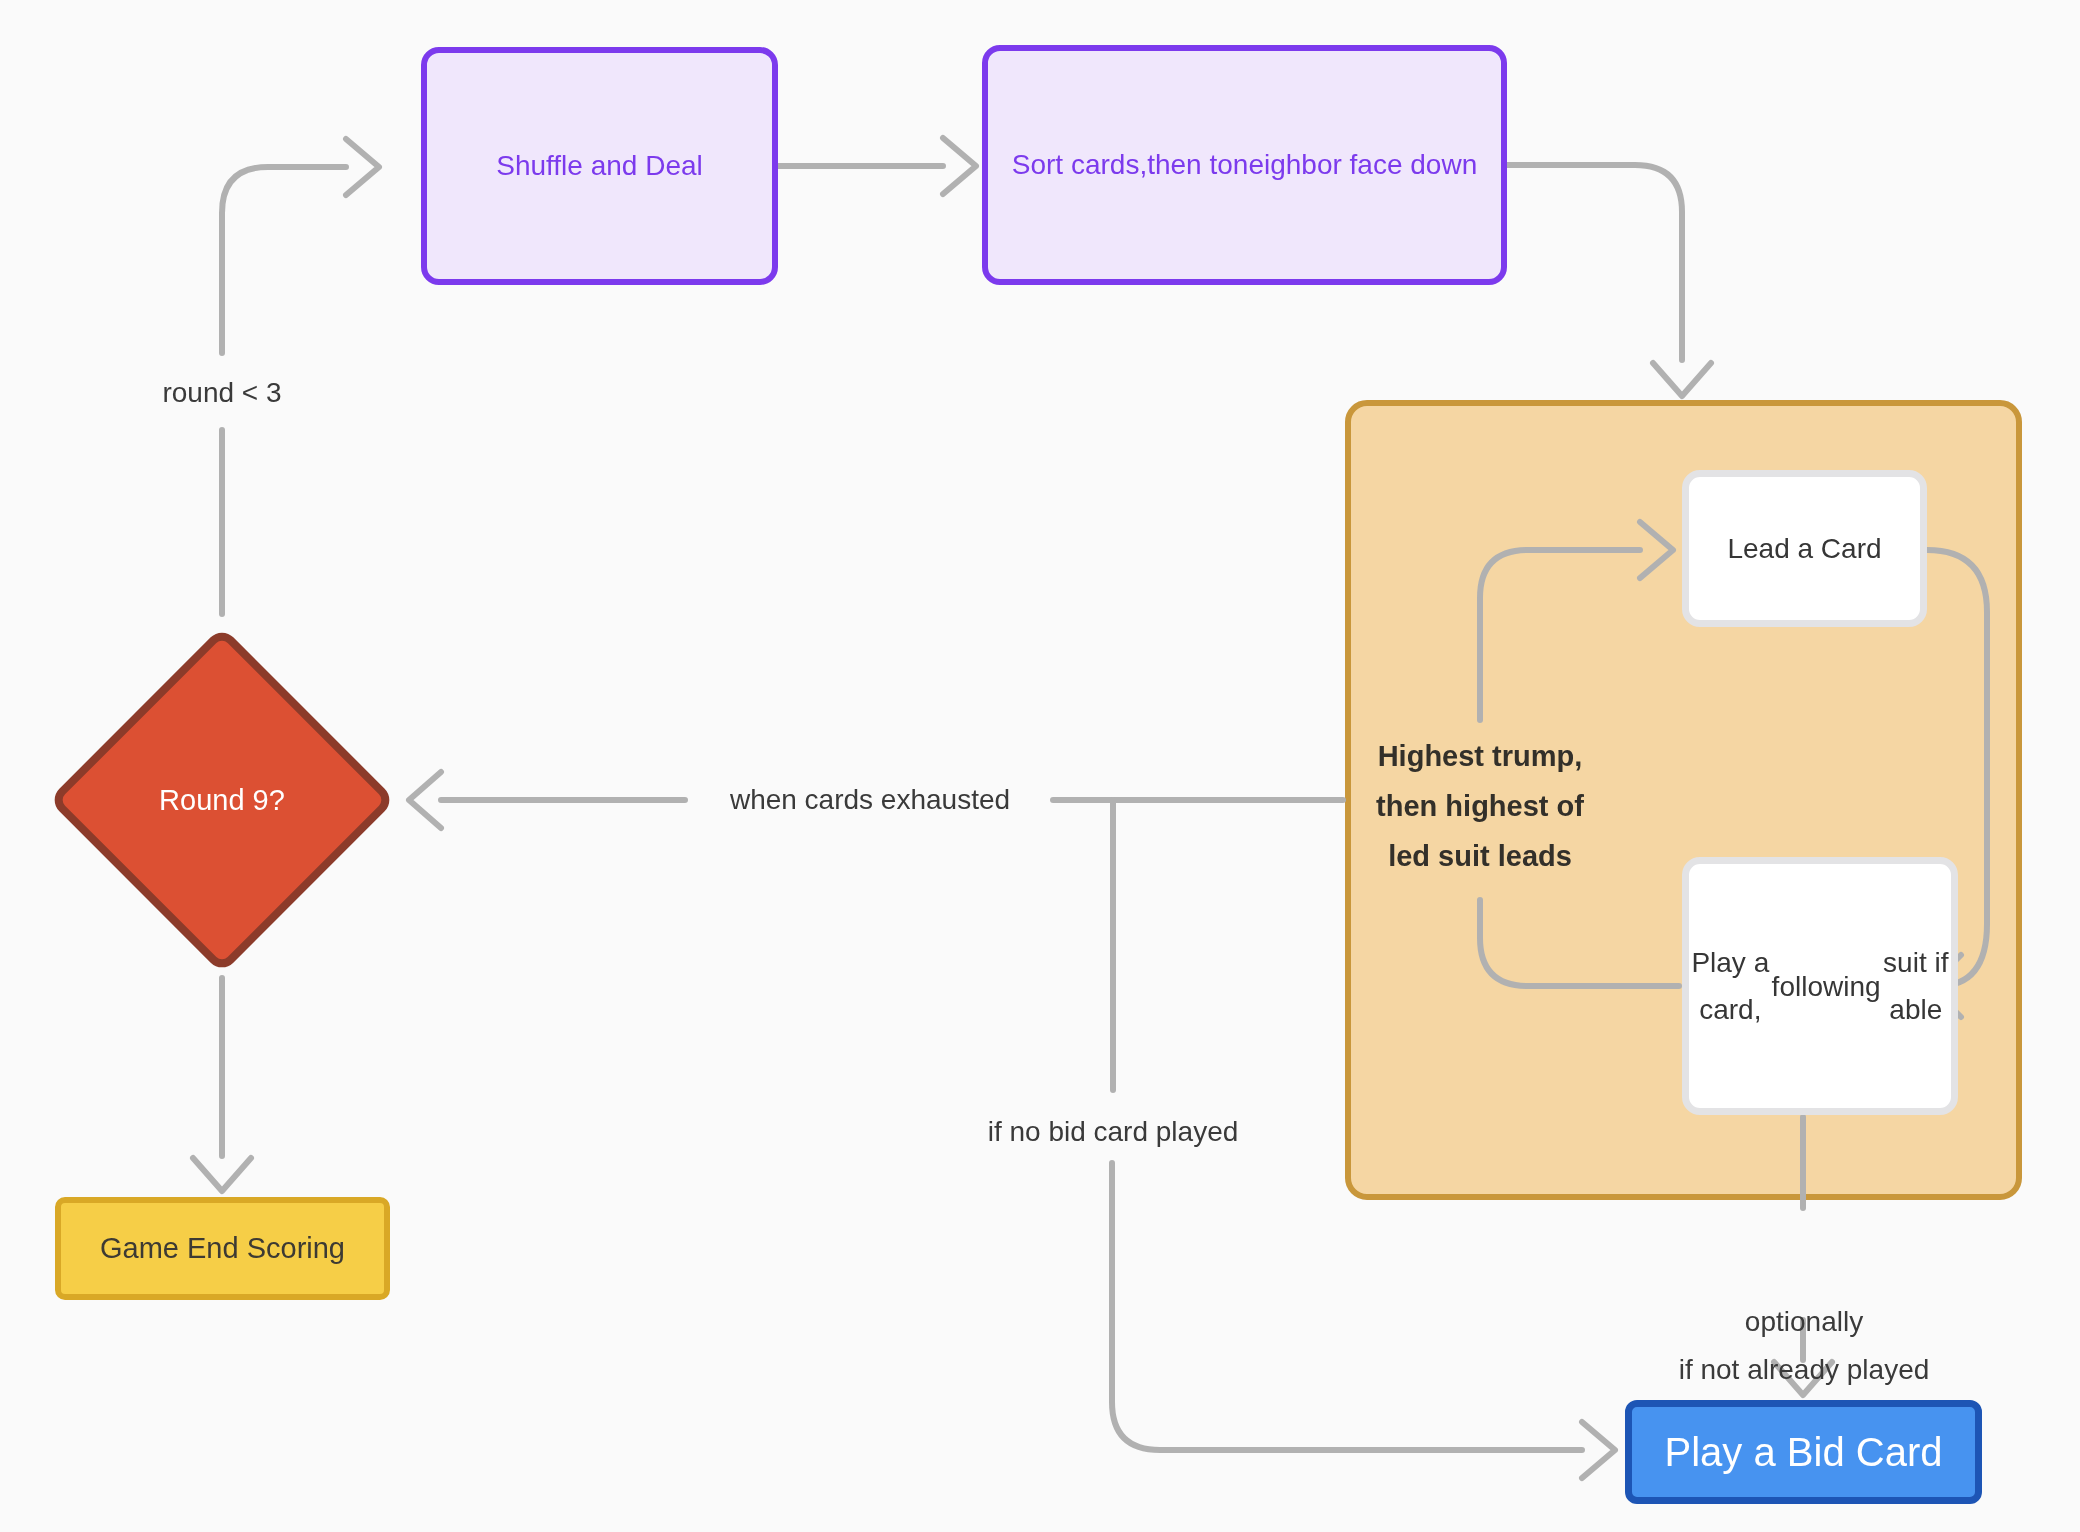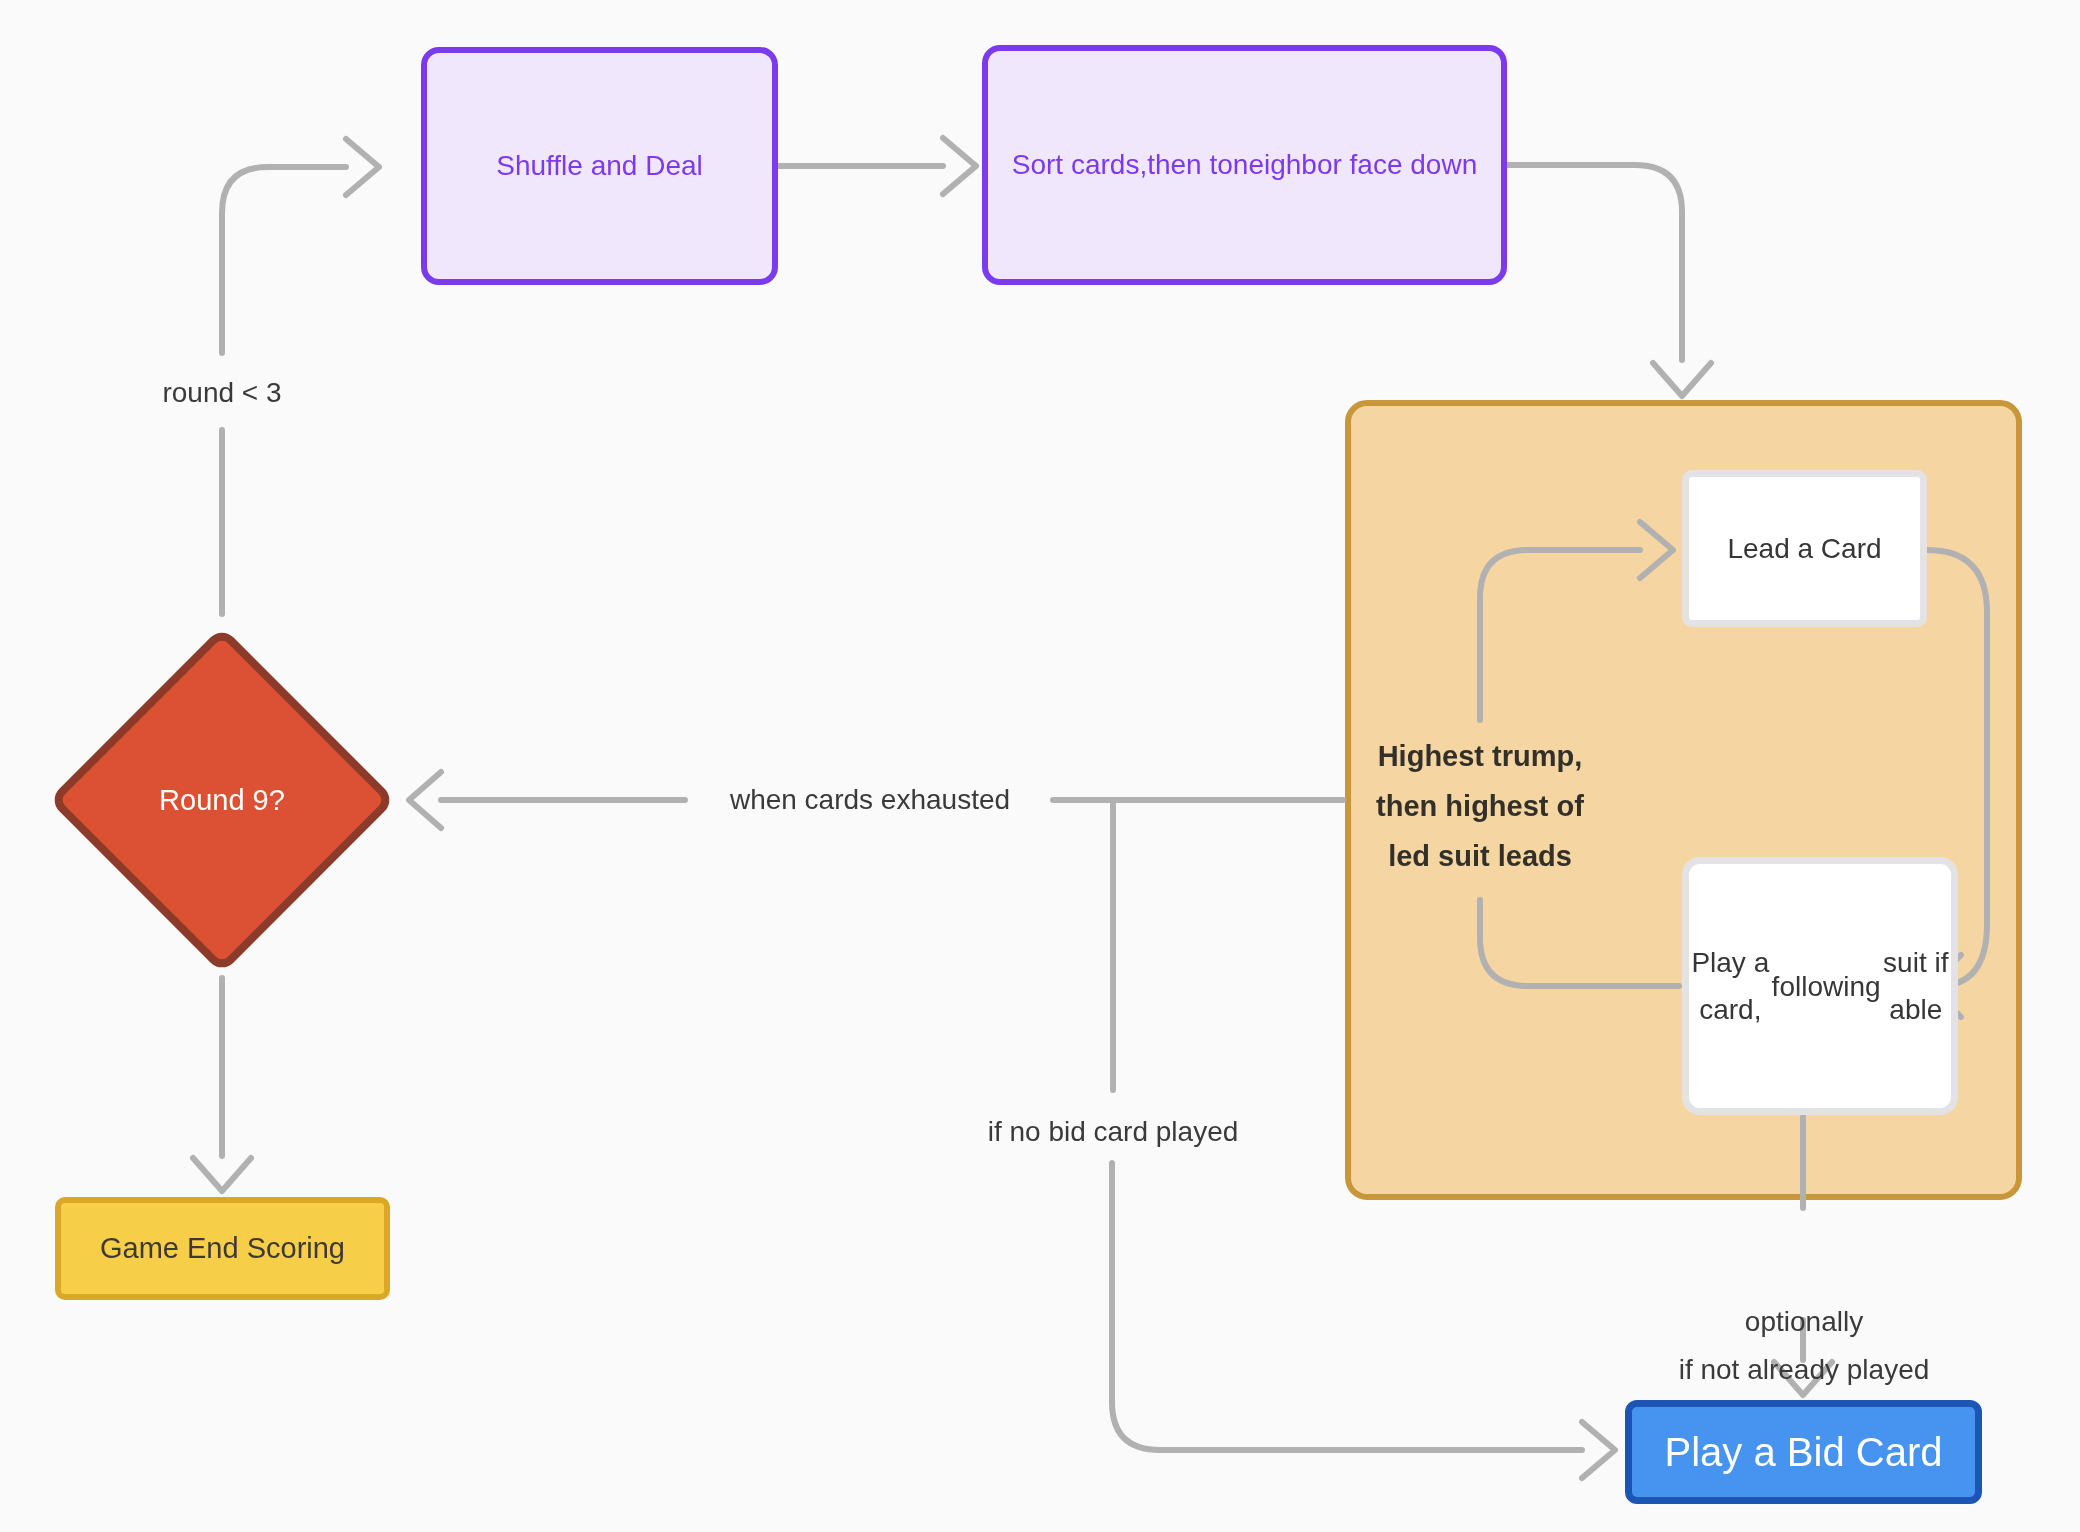--- a/index.html
+++ b/index.html
@@ -56,21 +56,21 @@
     position: absolute;
     left: 1345px; top: 400px; width: 677px; height: 800px;
     box-sizing: border-box;
     background: var(--group-fill); border: 6px solid var(--group-border);
     border-radius: 22px;
     z-index: 1;
   }
   #node-lead {
     left: 1682px; top: 470px; width: 245px; height: 157px;
     background: var(--white-fill); border: 7px solid var(--white-border);
-    border-radius: 10px; color: var(--node-text); font-size: 28px;
+    border-radius: 18px; color: var(--node-text); font-size: 28px;
   }
   #node-play {
     left: 1682px; top: 857px; width: 276px; height: 258px;
     background: var(--white-fill); border: 7px solid var(--white-border);
     border-radius: 18px; color: var(--node-text); font-size: 28px; line-height: 47px;
   }
   #diamond-shape {
     position: absolute;
     left: 99px; top: 677px; width: 246px; height: 246px;
     box-sizing: border-box;

